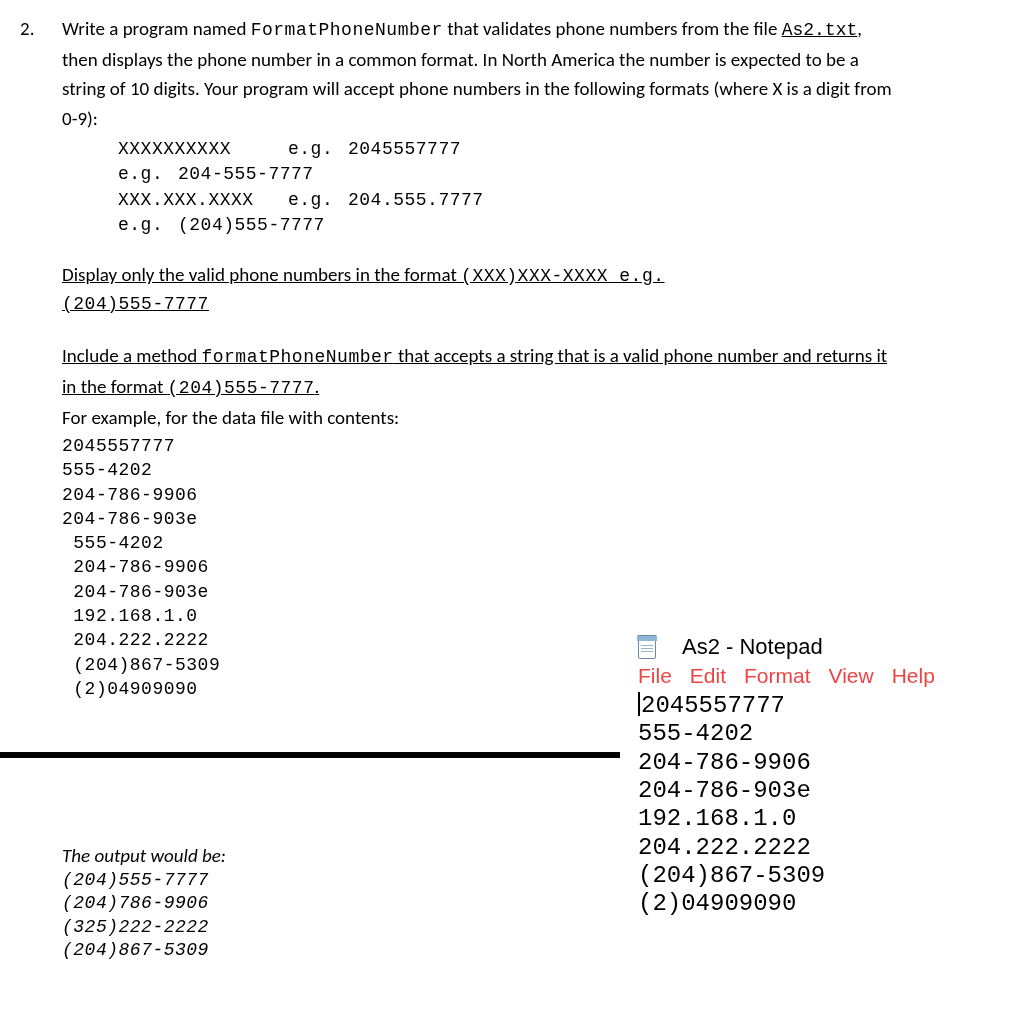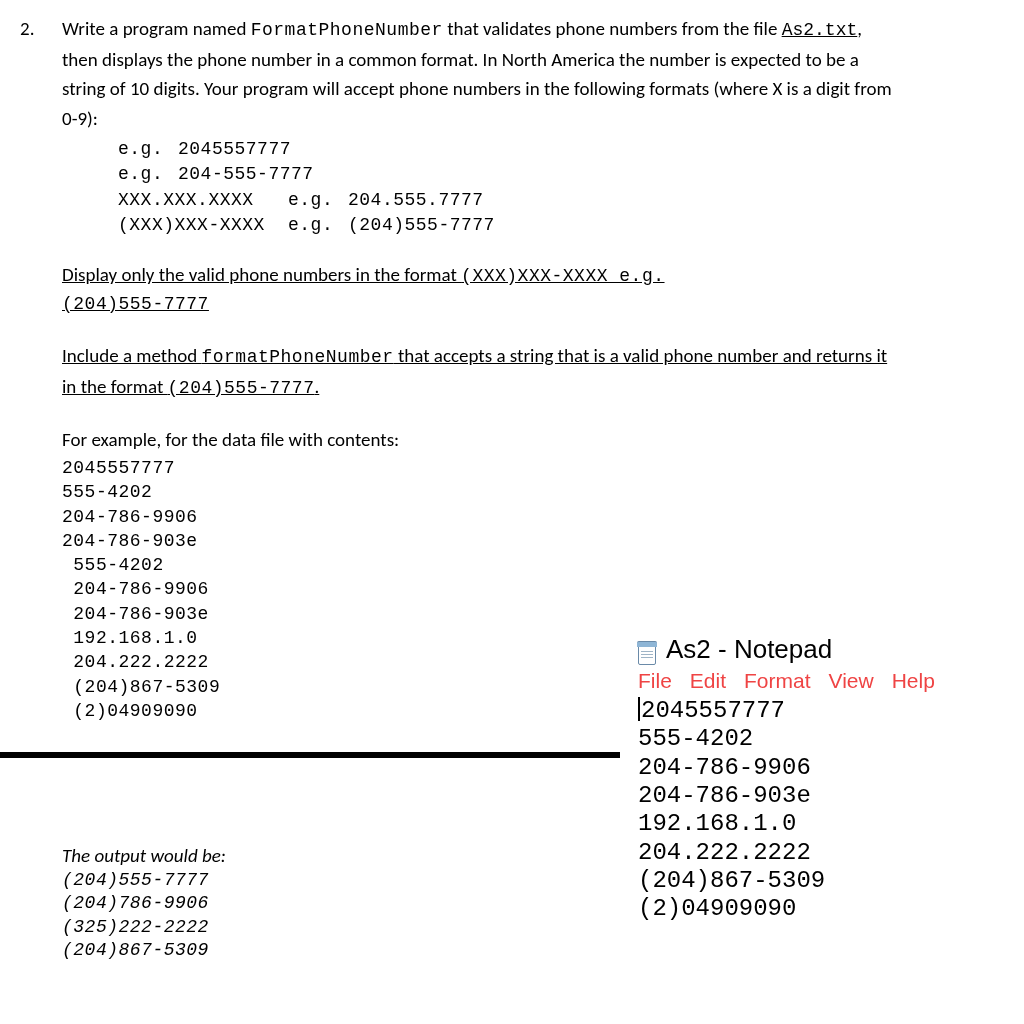--- a/index.html
+++ b/index.html
@@ -47,21 +47,21 @@
       display: flex;
       gap: 0;
       font-family: "Courier New", Courier, monospace;
       font-size: 18px;
       line-height: 1.4;
       letter-spacing: 0.5px;
     }
     .fmtpat { width: 170px; }
     .fmteg  { width: 60px; }
     .para { margin-top: 22px; text-decoration: underline; }
-    .para-tight { margin-top: 22px; }
+    .para-tight { }
     .datalist {
       margin-top: 2px;
       font-family: "Courier New", Courier, monospace;
       font-size: 18px;
       line-height: 1.35;
       letter-spacing: 0.5px;
     }
     .datalist div { white-space: pre; }
     .rule {
       position: absolute;
@@ -89,24 +89,24 @@
     .notepad {
       position: absolute;
       left: 632px;
       top: 630px;
       width: 392px;
       background: #ffffff;
       font-family: "Segoe UI", Arial, sans-serif;
     }
     .np-title {
       display: flex;
-      align-items: flex-end;
-      gap: 8px;
+      align-items: center;
+      gap: 24px;
       padding: 4px 4px 2px 4px;
-      font-size: 26px;
+      font-size: 22px;
       color: #000;
     }
     .np-icon {
       width: 22px;
       height: 24px;
       position: relative;
     }
     .np-icon .sheet {
       position: absolute;
       left: 2px; top: 2px;
@@ -159,34 +159,34 @@
 
 <div class="page">
   <div class="qnum">2.</div>
   <div class="content">
     <div>
       <span>Write a program named </span><span class="mono">FormatPhoneNumber</span><span> that validates phone numbers from the file </span><a href="#" class="link">As2.txt</a><span>, then displays the phone number in a common format.  In North America the number is expected to be a string of 10 digits.  Your program will accept phone numbers in the following formats (where X is a digit from 0-9):</span>
     </div>
 
     <div class="formats">
       <div class="fmtrow">
+        <span class="fmtpat">XXXXXXXXXX</span>
         <span class="fmteg">e.g.</span>
         <span>2045557777</span>
       </div>
       <div class="fmtrow">
         <span class="fmteg">e.g.</span>
         <span>204-555-7777</span>
       </div>
       <div class="fmtrow">
         <span class="fmtpat">XXX.XXX.XXXX</span>
         <span class="fmteg">e.g.</span>
         <span>204.555.7777</span>
       </div>
       <div class="fmtrow">
-        <span class="fmtpat">(XXX)XXX-XXXX</span>
         <span class="fmteg">e.g.</span>
         <span>(204)555-7777</span>
       </div>
     </div>
 
     <div class="para">
       <span>Display only the valid phone numbers in the format </span><span class="mono">(XXX)XXX-XXXX e.g.</span>
       <div class="mono">(204)555-7777</div>
     </div>
 

